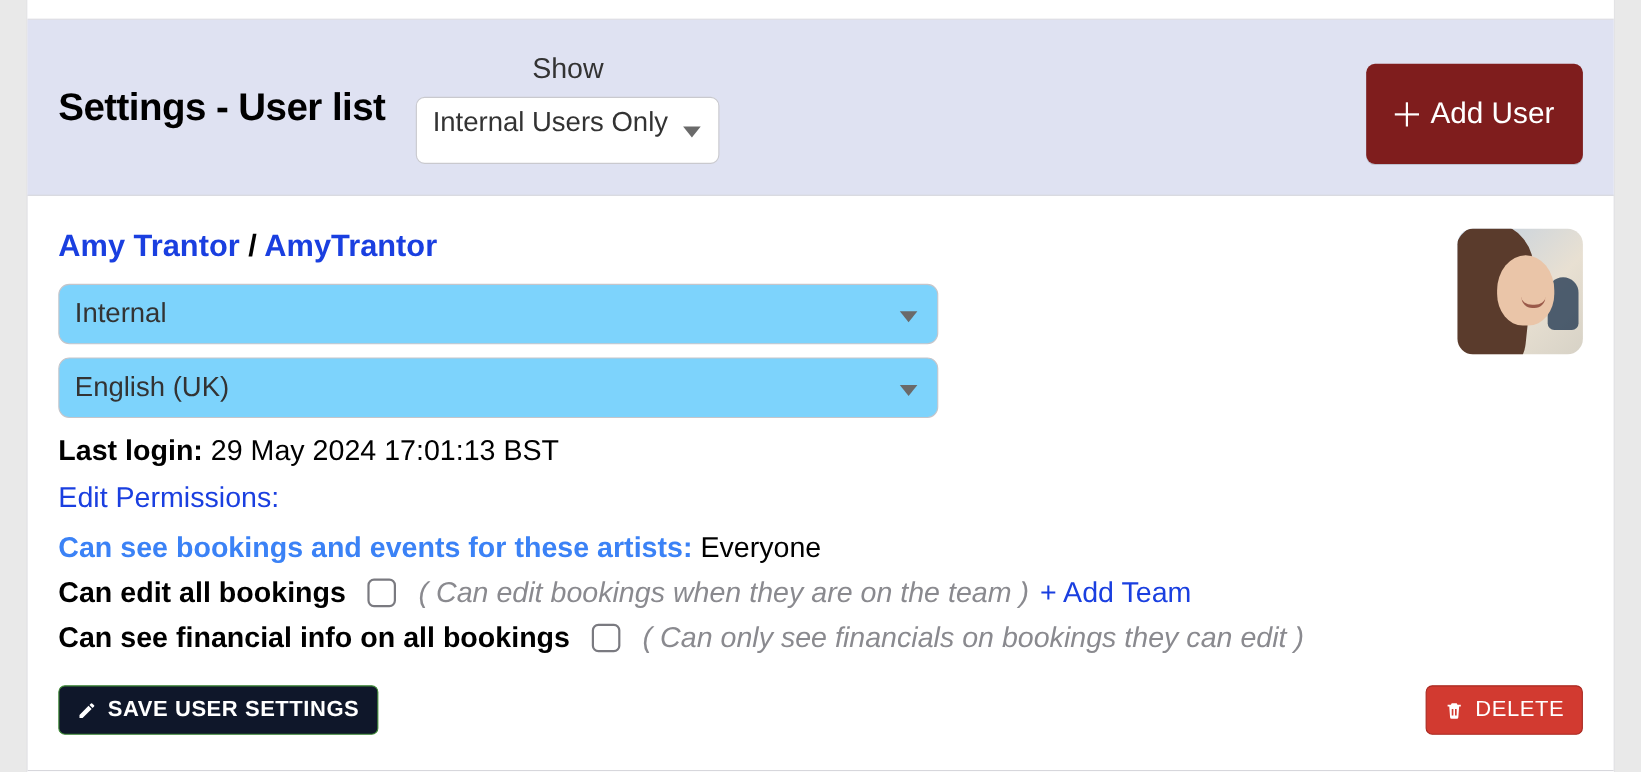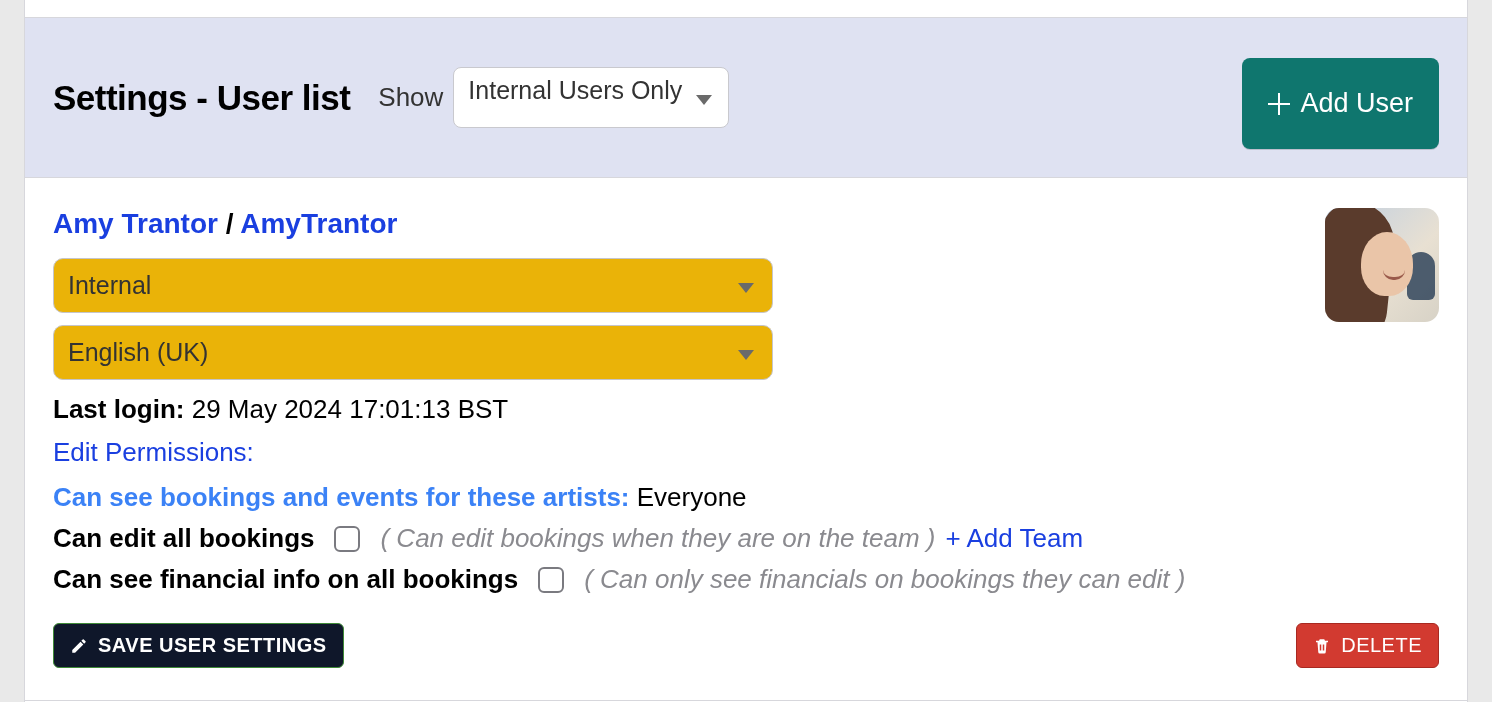--- a/index.html
+++ b/index.html
@@ -43,20 +43,21 @@
     font-size: 35px;
     font-weight: 700;
     margin: 0;
     letter-spacing: -0.5px;
   }
   .show-wrap {
     display: flex;
     align-items: center;
     gap: 10px;
     font-size: 26px;
+    flex-direction: column;
   }
   .show-label {
     color: #333;
   }
   .select {
     background: #fff;
     border: 1px solid #c9c9ce;
     border-radius: 8px;
     padding: 10px 46px 24px 14px;
     font-size: 25px;
@@ -72,21 +73,21 @@
     position: absolute;
     right: 16px;
     top: 50%;
     margin-top: -3px;
     width: 0; height: 0;
     border-left: 8px solid transparent;
     border-right: 8px solid transparent;
     border-top: 10px solid #6a6a6a;
   }
   .btn-primary {
-    background: #0f766e;
+    background: #7f1d1d;
     color: #fff;
     border: none;
     border-radius: 8px;
     padding: 30px 26px;
     font-size: 27px;
     font-weight: 500;
     cursor: pointer;
     display: inline-flex;
     align-items: center;
     gap: 10px;
@@ -112,30 +113,30 @@
   }
   .user-name-line {
     font-size: 28px;
     font-weight: 700;
     margin-bottom: 18px;
   }
   .link { color: #1a3fe0; cursor: pointer; }
   .slash { color: #000; font-weight: 700; }
 
   .wide-select {
-    width: 720px;
+    width: 800px;
     border: 1px solid #c5c5ca;
     border-radius: 10px;
     padding: 12px 48px 12px 14px;
     font-size: 25px;
     color: #333;
     position: relative;
     cursor: pointer;
     margin-bottom: 12px;
-    background: #eab308;
+    background: #7dd3fc;
   }
   .wide-select::after {
     content: "";
     position: absolute;
     right: 18px;
     top: 50%;
     margin-top: -3px;
     width: 0; height: 0;
     border-left: 8px solid transparent;
     border-right: 8px solid transparent;

